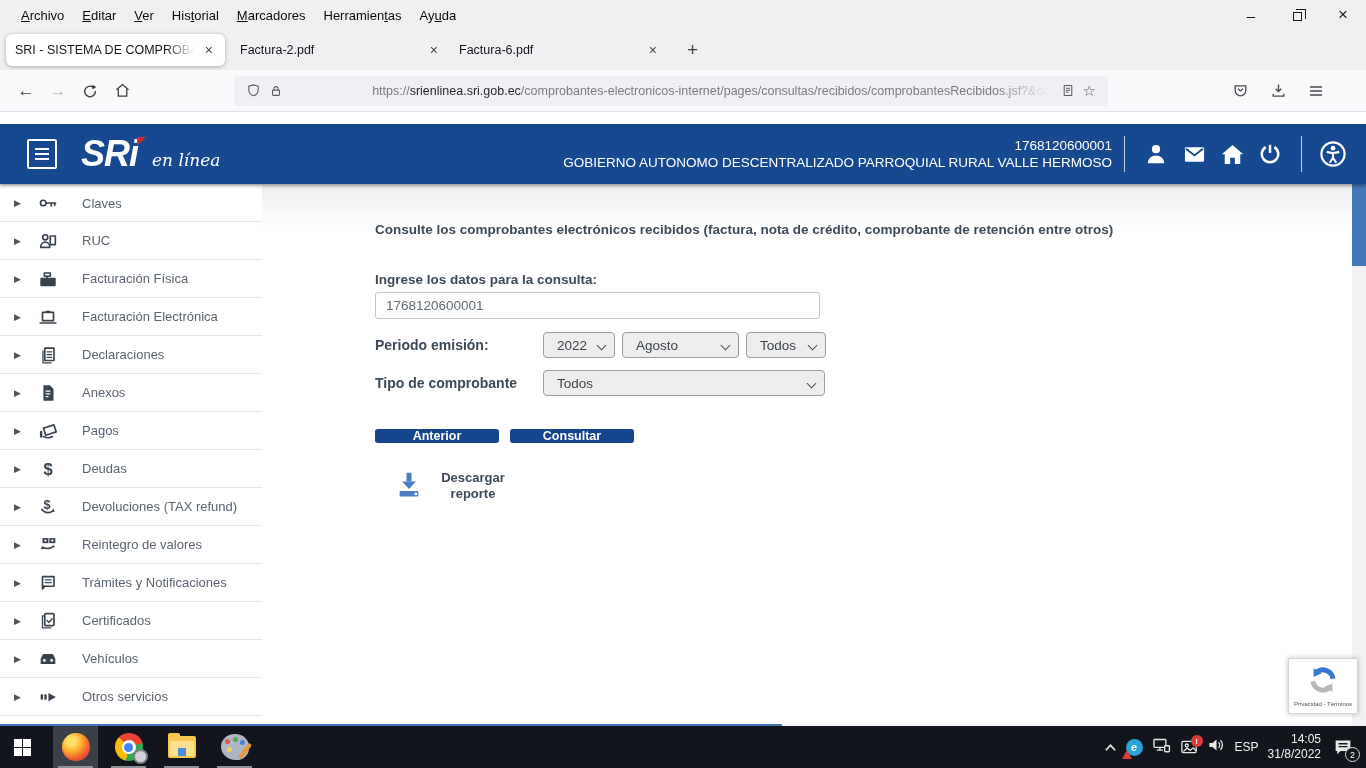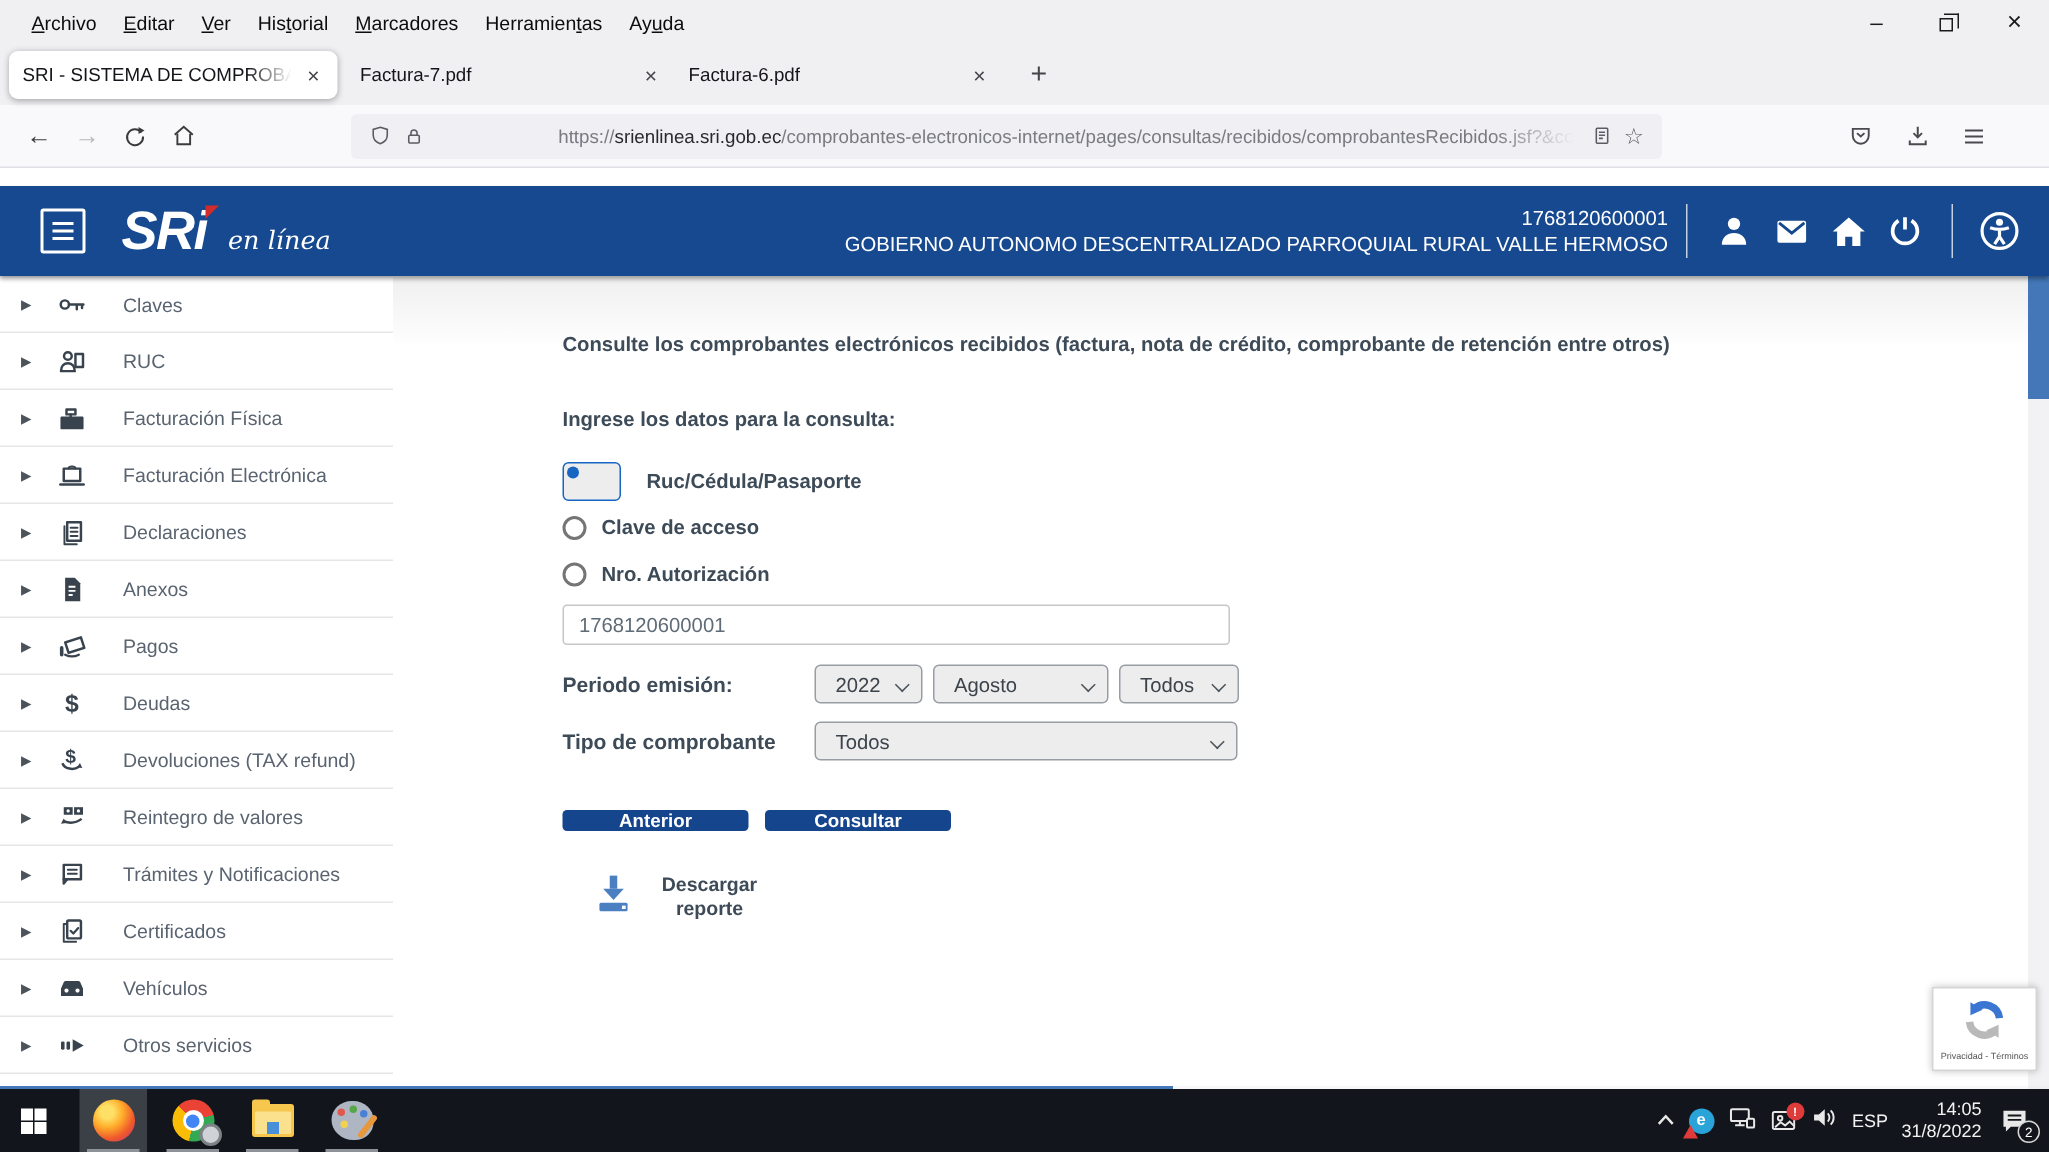--- a/index.html
+++ b/index.html
@@ -147,21 +147,21 @@
       <span class="wc" style="font-size:17px;">×</span>
     </div>
   </div>
 
   <div class="tabbar">
     <div class="tab active">
       <span class="tab-title">SRI - SISTEMA DE COMPROBANTES</span>
       <span class="tab-close">×</span>
     </div>
     <div class="tab" style="margin-left:6px;">
-      <span class="tab-title">Factura-7.pdf</span>
+      <span class="tab-title">Factura-2.pdf</span>
       <span class="tab-close">×</span>
     </div>
     <div class="tab">
       <span class="tab-title">Factura-6.pdf</span>
       <span class="tab-close">×</span>
     </div>
     <span class="newtab">+</span>
   </div>
 
   <div class="navbar">
@@ -424,34 +424,20 @@
             </svg>
           </span>
         <span class="lbl">Otros servicios</span>
       </div>
     </div>
 
     <div class="content">
       <div class="pg-desc">Consulte los comprobantes electrónicos recibidos (factura, nota de crédito, comprobante de retención entre otros)</div>
       <div class="pg-instr">Ingrese los datos para la consulta:</div>
 
-      <div class="radios">
-        <div class="radio-row">
-          <span class="rb sel"></span>
-          <label>Ruc/Cédula/Pasaporte</label>
-        </div>
-        <div class="radio-row">
-          <span class="rb"></span>
-          <label>Clave de acceso</label>
-        </div>
-        <div class="radio-row">
-          <span class="rb"></span>
-          <label>Nro. Autorización</label>
-        </div>
-      </div>
 
       <input class="txtinput" type="text" value="1768120600001" style="">
 
       <div class="form-row" style="margin-top:13px;">
         <span class="flabel">Periodo emisión:</span>
         <div class="sel" style="width:72px;">
           <span>2022</span>
             <span class="chev"></span>
         </div>
         <div class="sel" style="width:117px;">

